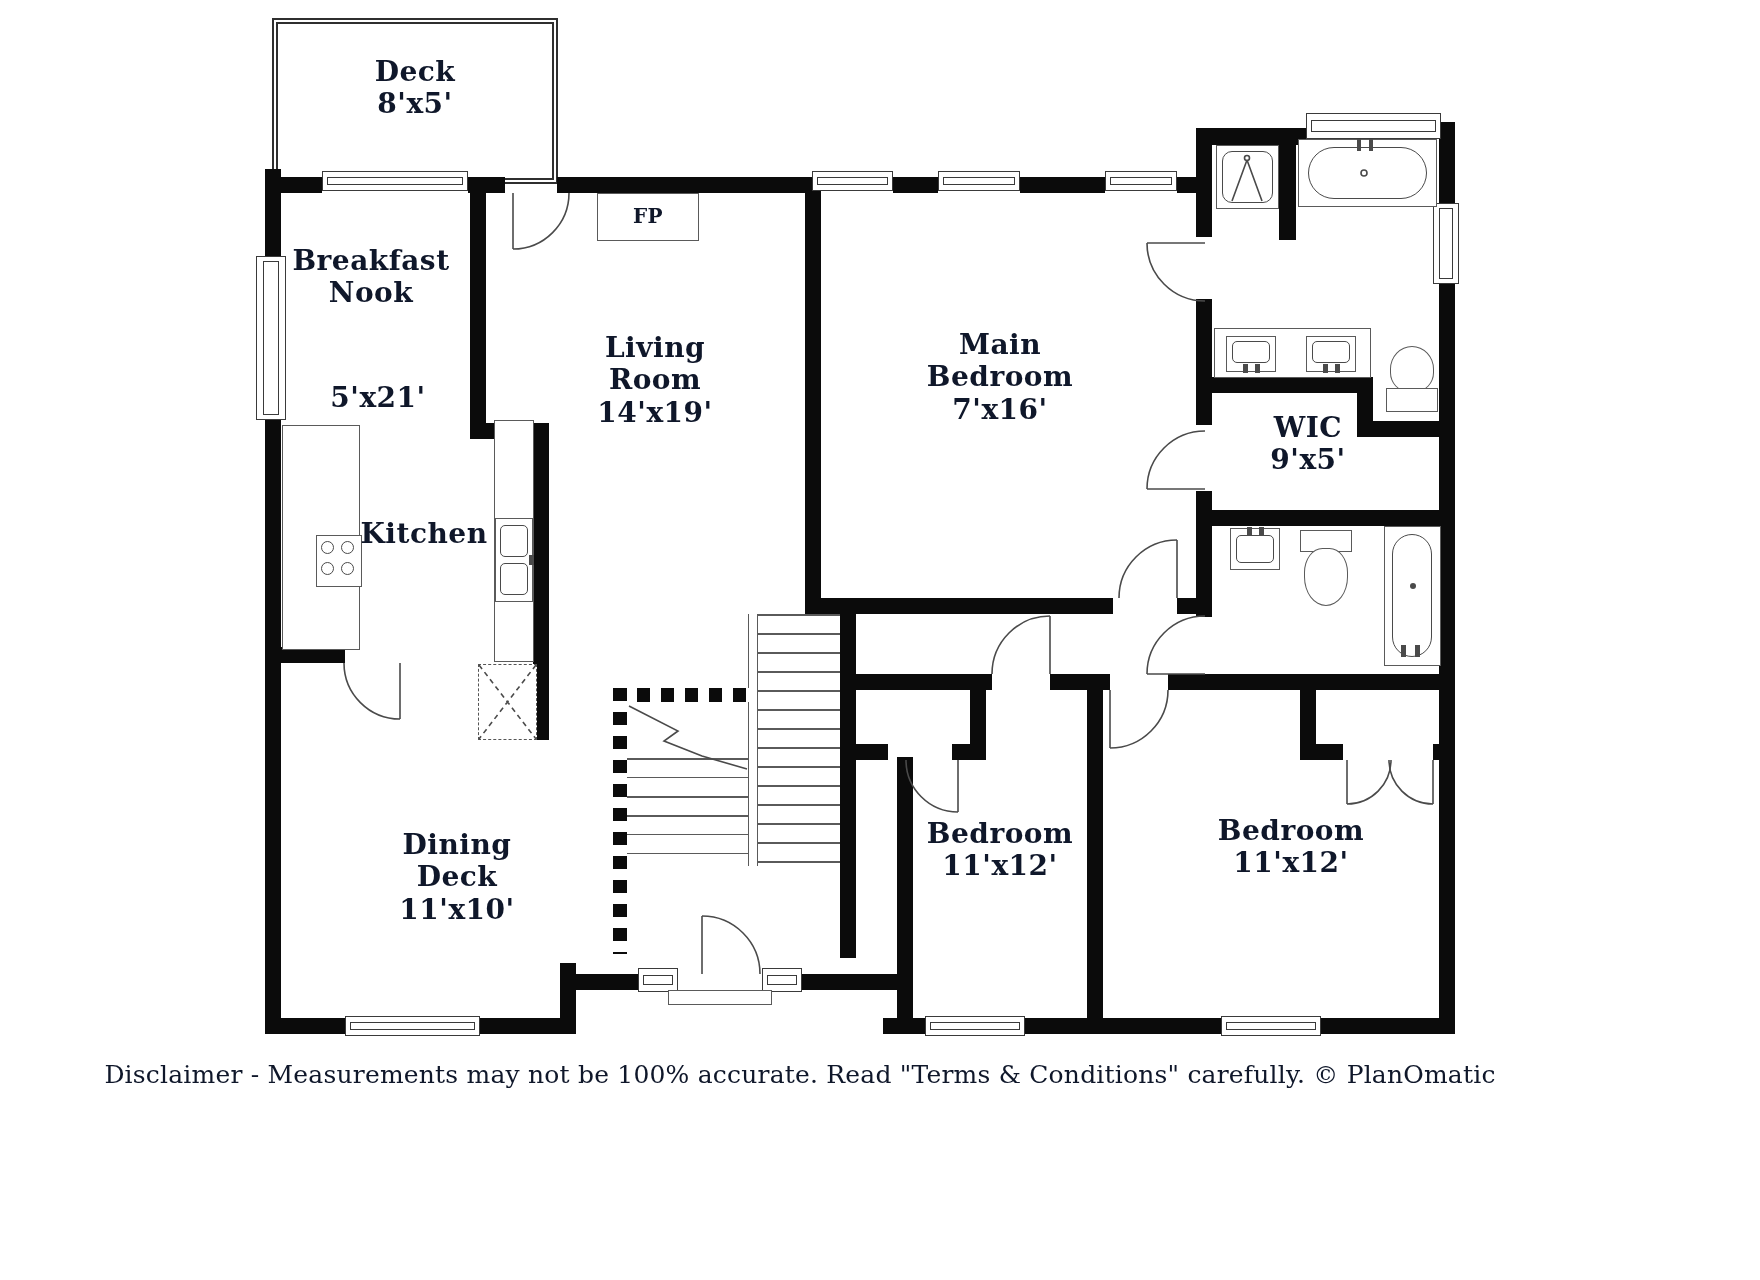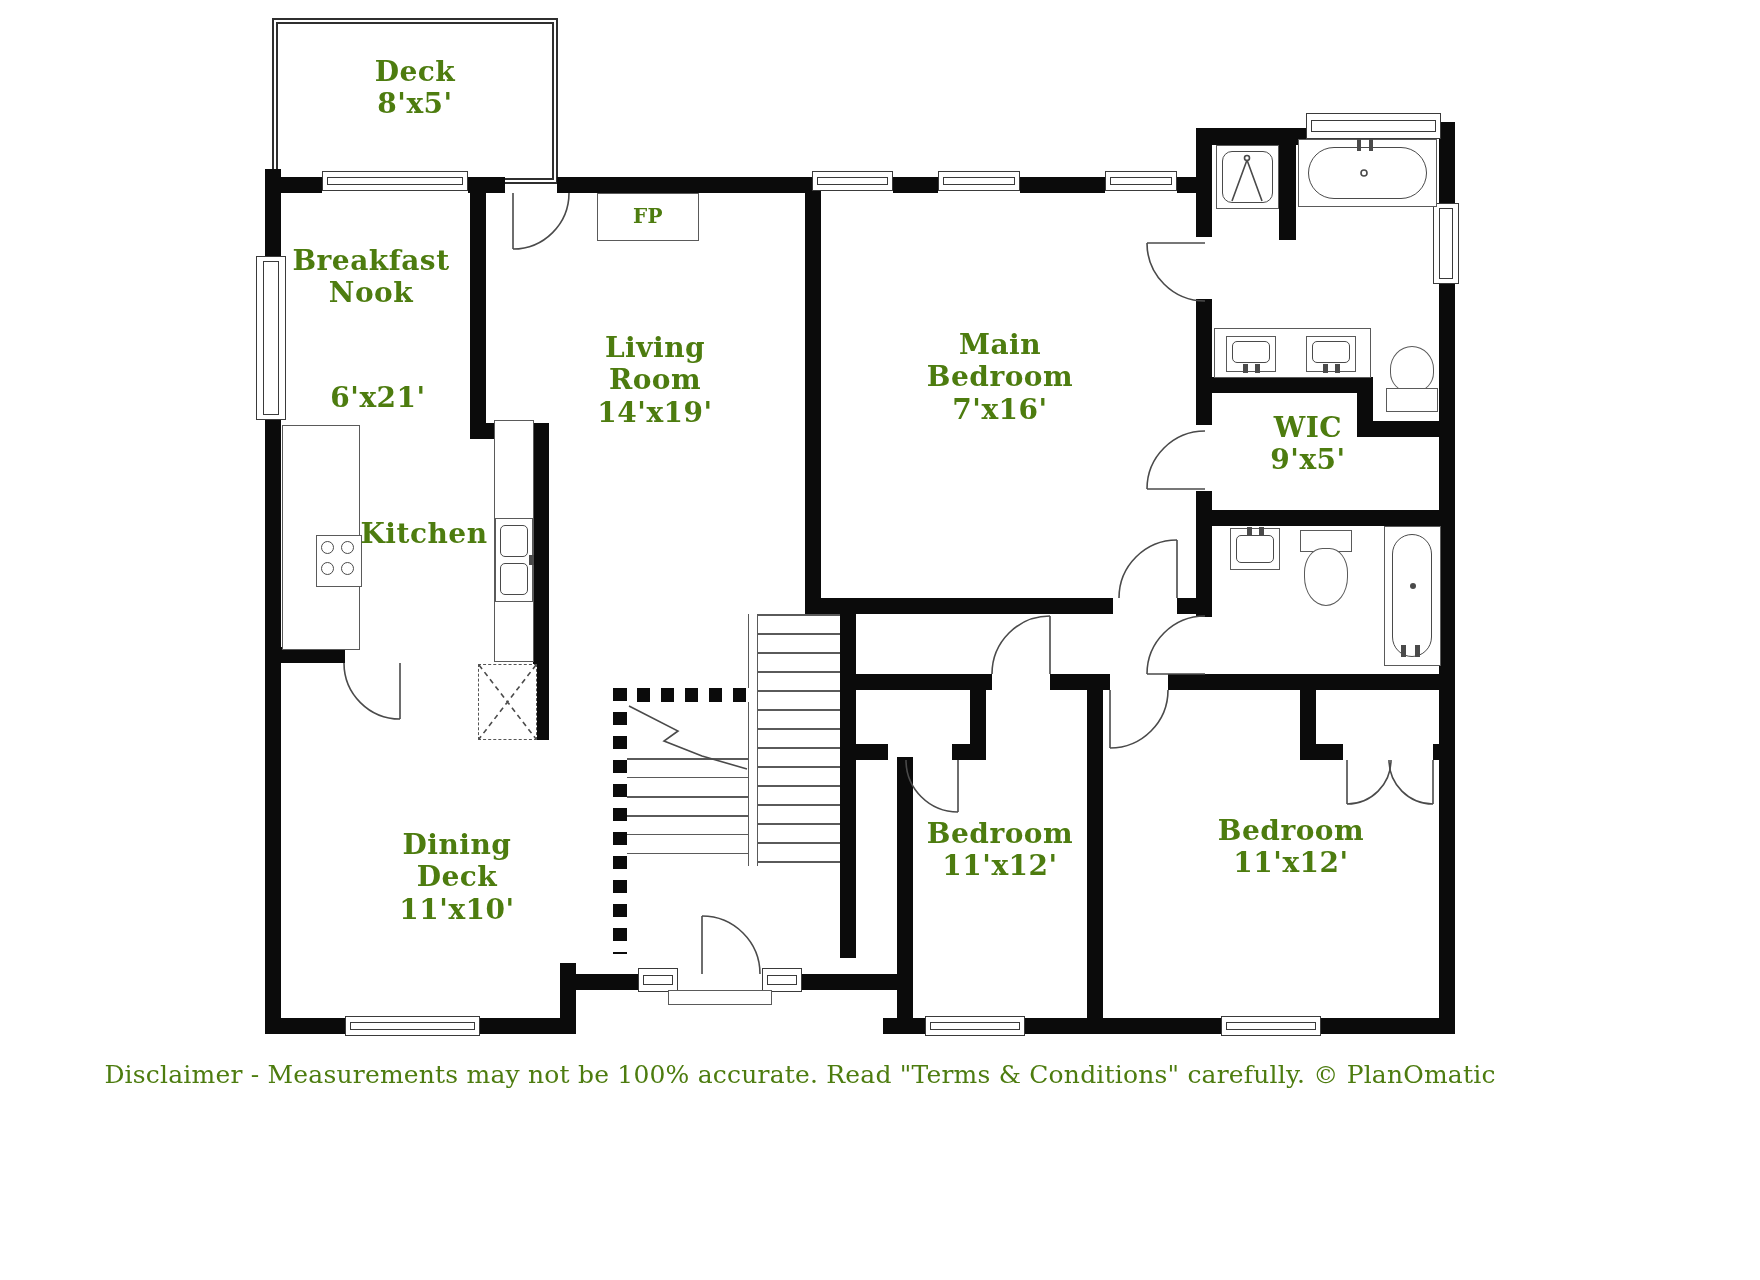--- a/index.html
+++ b/index.html
@@ -1,17 +1,17 @@
 <!DOCTYPE html>
 <html><head>
 <meta charset="utf-8">
 <style>
   html,body{margin:0;padding:0;background:#fff}
   .plan{position:relative;width:1760px;height:1280px;background:#fff;overflow:hidden;
-        font-family:"DejaVu Serif",serif;color:#4d7c0f}
+        font-family:"DejaVu Serif",serif;color:#0f172a}
   .w{position:absolute;background:#0b0b0b}
   .win{position:absolute;background:#fff;border:1.5px solid #3a3a3a;box-sizing:border-box}
   .win::before{content:"";position:absolute;left:4px;right:4px;top:26%;bottom:26%;border:1px solid #3a3a3a}
   .win.v::before{left:22%;right:22%;top:4px;bottom:4px}
   .thin{position:absolute;background:#fff;border:1px solid #5a5a5a;box-sizing:border-box}
   .dash{position:absolute;background:#fff;border:1.5px dashed #555;box-sizing:border-box}
   .lbl{position:absolute;transform:translate(-50%,-50%);text-align:center;
        font-weight:bold;font-size:28px;line-height:1.16;letter-spacing:.5px;white-space:normal}
   .deck{position:absolute;border:6px double #2f2f2f;background:#fff;box-sizing:border-box}
   .stairs{position:absolute;background:repeating-linear-gradient(to bottom,#5a5a5a 0 1.5px,transparent 1.5px 19px)}
@@ -201,21 +201,21 @@
   </svg>
 
   <div class="lbl" style="left:415px;top:88px">
     <div>Deck</div>
     <div>8'x5'</div>
   </div>
   <div class="lbl" style="left:371px;top:277px;width:190px">
     <div>Breakfast Nook</div>
   </div>
   <div class="lbl" style="left:378px;top:398px">
-    <div>6'x21'</div>
+    <div>5'x21'</div>
   </div>
   <div class="lbl" style="left:655px;top:381px;width:140px">
     <div>Living Room</div>
     <div>14'x19'</div>
   </div>
   <div class="lbl" style="left:424px;top:534px">
     <div>Kitchen</div>
   </div>
   <div class="lbl" style="left:1000px;top:378px;width:200px">
     <div>Main Bedroom</div>

